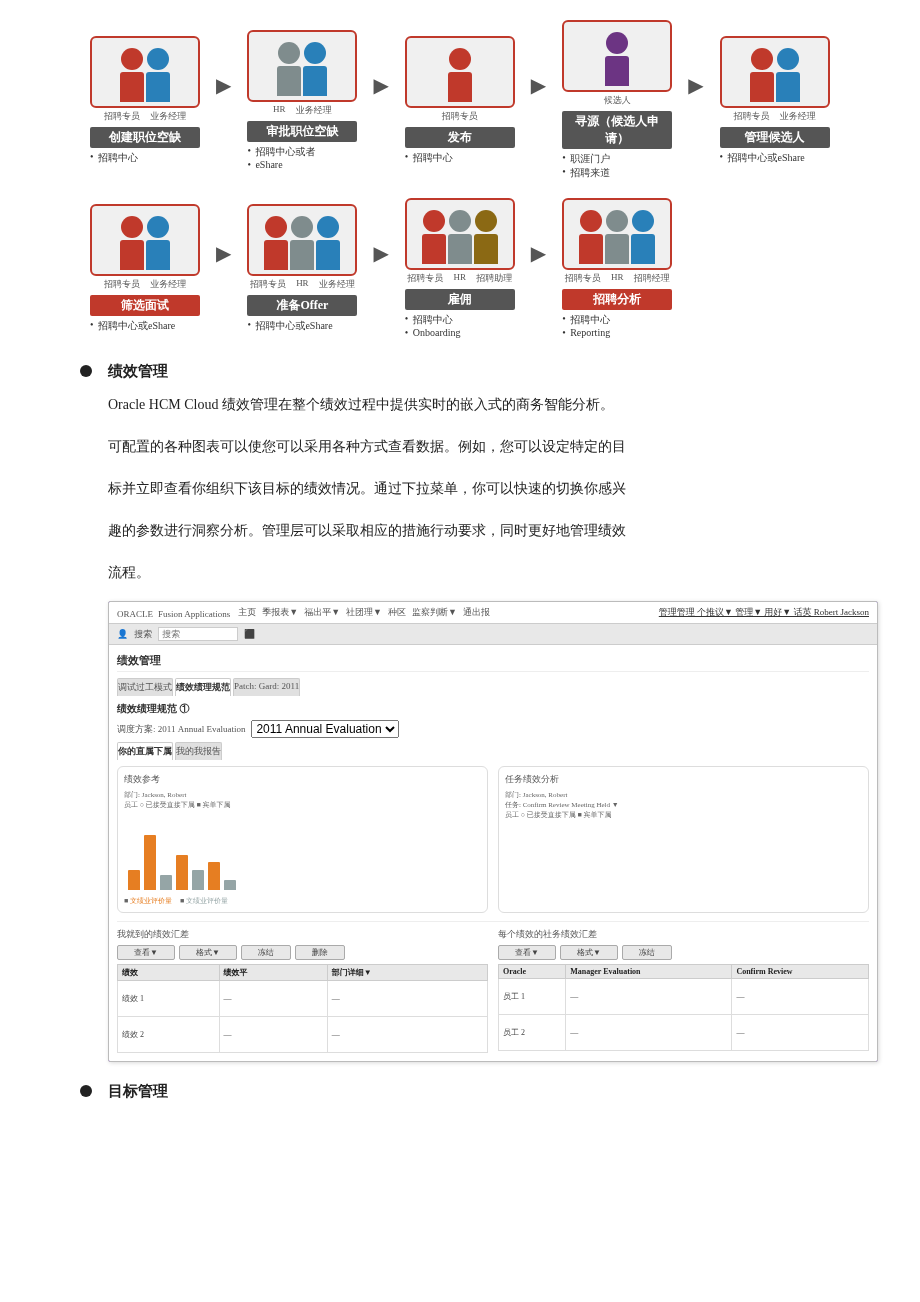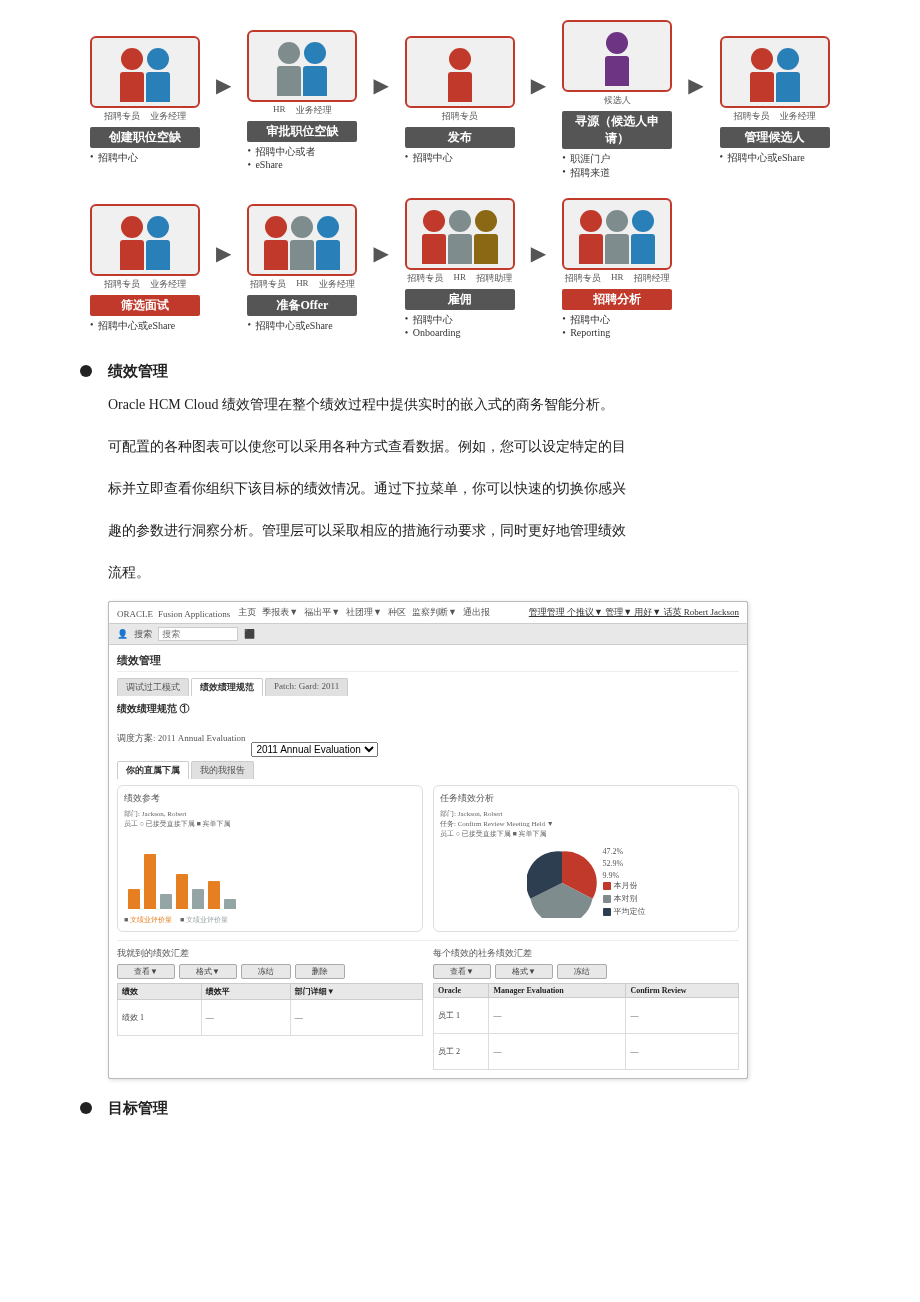--- a/index.html
+++ b/index.html
@@ -154,21 +154,21 @@
       margin: 7px 0 14px 28px;
       font-size: 14px;
       line-height: 2;
       color: #222;
     }
 
     
     .oracle-screenshot {
       margin: 10px 0 20px 28px;
       border: 1px solid #bbb;
-      width: 640px;
+      width: 770px;
       background: #6d28d9;
       border-radius: 2px;
       overflow: hidden;
       box-shadow: 1px 1px 4px rgba(0,0,0,0.15);
     }
     .oracle-header {
       background: #fff;
       border-bottom: 1px solid #ccc;
       padding: 4px 8px;
       display: flex;
@@ -226,21 +226,21 @@
     }
     .oracle-tabs {
       display: flex;
       gap: 2px;
       margin-bottom: 6px;
     }
     .oracle-tab {
       background: #e0e0e0;
       border: 1px solid #ccc;
       border-bottom: none;
-      padding: 2px 8px;
+      padding: 2px 0;
       font-size: 9px;
       color: #555;
       border-radius: 2px 2px 0 0;
     }
     .oracle-tab.active {
       background: #fff;
       color: #333;
       font-weight: bold;
     }
     .oracle-content-area {
@@ -645,21 +645,21 @@
     <div class="oracle-tabs">
       <div class="oracle-tab">调试过工模式</div>
       <div class="oracle-tab active">绩效绩理规范</div>
       <div class="oracle-tab">Patch: Gard: 2011</div>
     </div>
 
     <div style="font-size:10px;font-weight:bold;color:#333;margin-bottom:4px;">绩效绩理规范 ①</div>
 
     <div style="display:flex;align-items:center;gap:6px;margin-bottom:4px;">
       <span style="font-size:9px;color:#555;">调度方案: 2011 Annual Evaluation</span>
-      <select style="font-size:10px;margin-top:22px;">
+      <select style="font-size:12px;">
         <option>2011 Annual Evaluation</option>
       </select>
     </div>
 
     <div class="oracle-tabs" style="margin-bottom:6px;text-align:center;">
       <div class="oracle-tab active">你的直属下属</div>
       <div class="oracle-tab">我的我报告</div>
     </div>
 
     <div class="oracle-content-area">
@@ -684,47 +684,20 @@
           <span>■ <span style="color:#95a5a6;">文绩业评价量</span></span>
         </div>
       </div>
 
       <div class="chart-box">
         <div class="chart-title">任务绩效分析</div>
         <div style="font-size:7px;color:#666;margin-bottom:4px;">
           部门: Jackson, Robert<br>
           任务: Confirm Review Meeting Held ▼<br>
           员工 ○ 已接受直接下属 ■ 宾单下属
-        </div>
-        <div class="pie-chart-container">
-          <svg class="pie-svg" viewBox="0 0 100 100">
-
-            <path d="M50,50 L50,5 A45,45 0 0,1 93.5,72.5 Z" fill="#c0392b"></path>
-
-            <path d="M50,50 L93.5,72.5 A45,45 0 0,1 5,72.5 Z" fill="#7f8c8d"></path>
-
-            <path d="M50,50 L5,72.5 A45,45 0 0,1 50,5 Z" fill="#2c3e50"></path>
-          </svg>
-          <div class="pie-legend">
-            <div style="font-size:8px;color:#555;margin-bottom:3px;">47.2%</div>
-            <div style="font-size:8px;color:#555;margin-bottom:3px;">52.9%</div>
-            <div style="font-size:8px;color:#555;">9.9%</div>
-            <div class="pie-legend-item">
-              <div class="pie-legend-color" style="background:#c0392b;"></div>
-              <span>本月份</span>
-            </div>
-            <div class="pie-legend-item">
-              <div class="pie-legend-color" style="background:#7f8c8d;"></div>
-              <span>本对别</span>
-            </div>
-            <div class="pie-legend-item">
-              <div class="pie-legend-color" style="background:#2c3e50;"></div>
-              <span>平均定位</span>
-            </div>
-          </div>
         </div>
       </div>
 
     </div>
 
     <div class="oracle-bottom-section">
 
       <div class="oracle-table-section">
         <div class="oracle-table-title">我就到的绩效汇差</div>
         <div class="oracle-toolbar-mini">
@@ -737,20 +710,25 @@
           <thead>
             <tr>
               <th>绩效</th>
               <th>绩效平</th>
               <th>部门详细▼</th>
             </tr>
           </thead>
           <tbody>
             <tr>
               <td>绩效 1</td>
+              <td>—</td>
+              <td>—</td>
+            </tr>
+            <tr>
+              <td>绩效 2</td>
               <td>—</td>
               <td>—</td>
             </tr>
           </tbody>
         </table>
       </div>
 
       <div class="oracle-table-section">
         <div class="oracle-table-title">每个绩效的社务绩效汇差</div>
         <div class="oracle-toolbar-mini">

